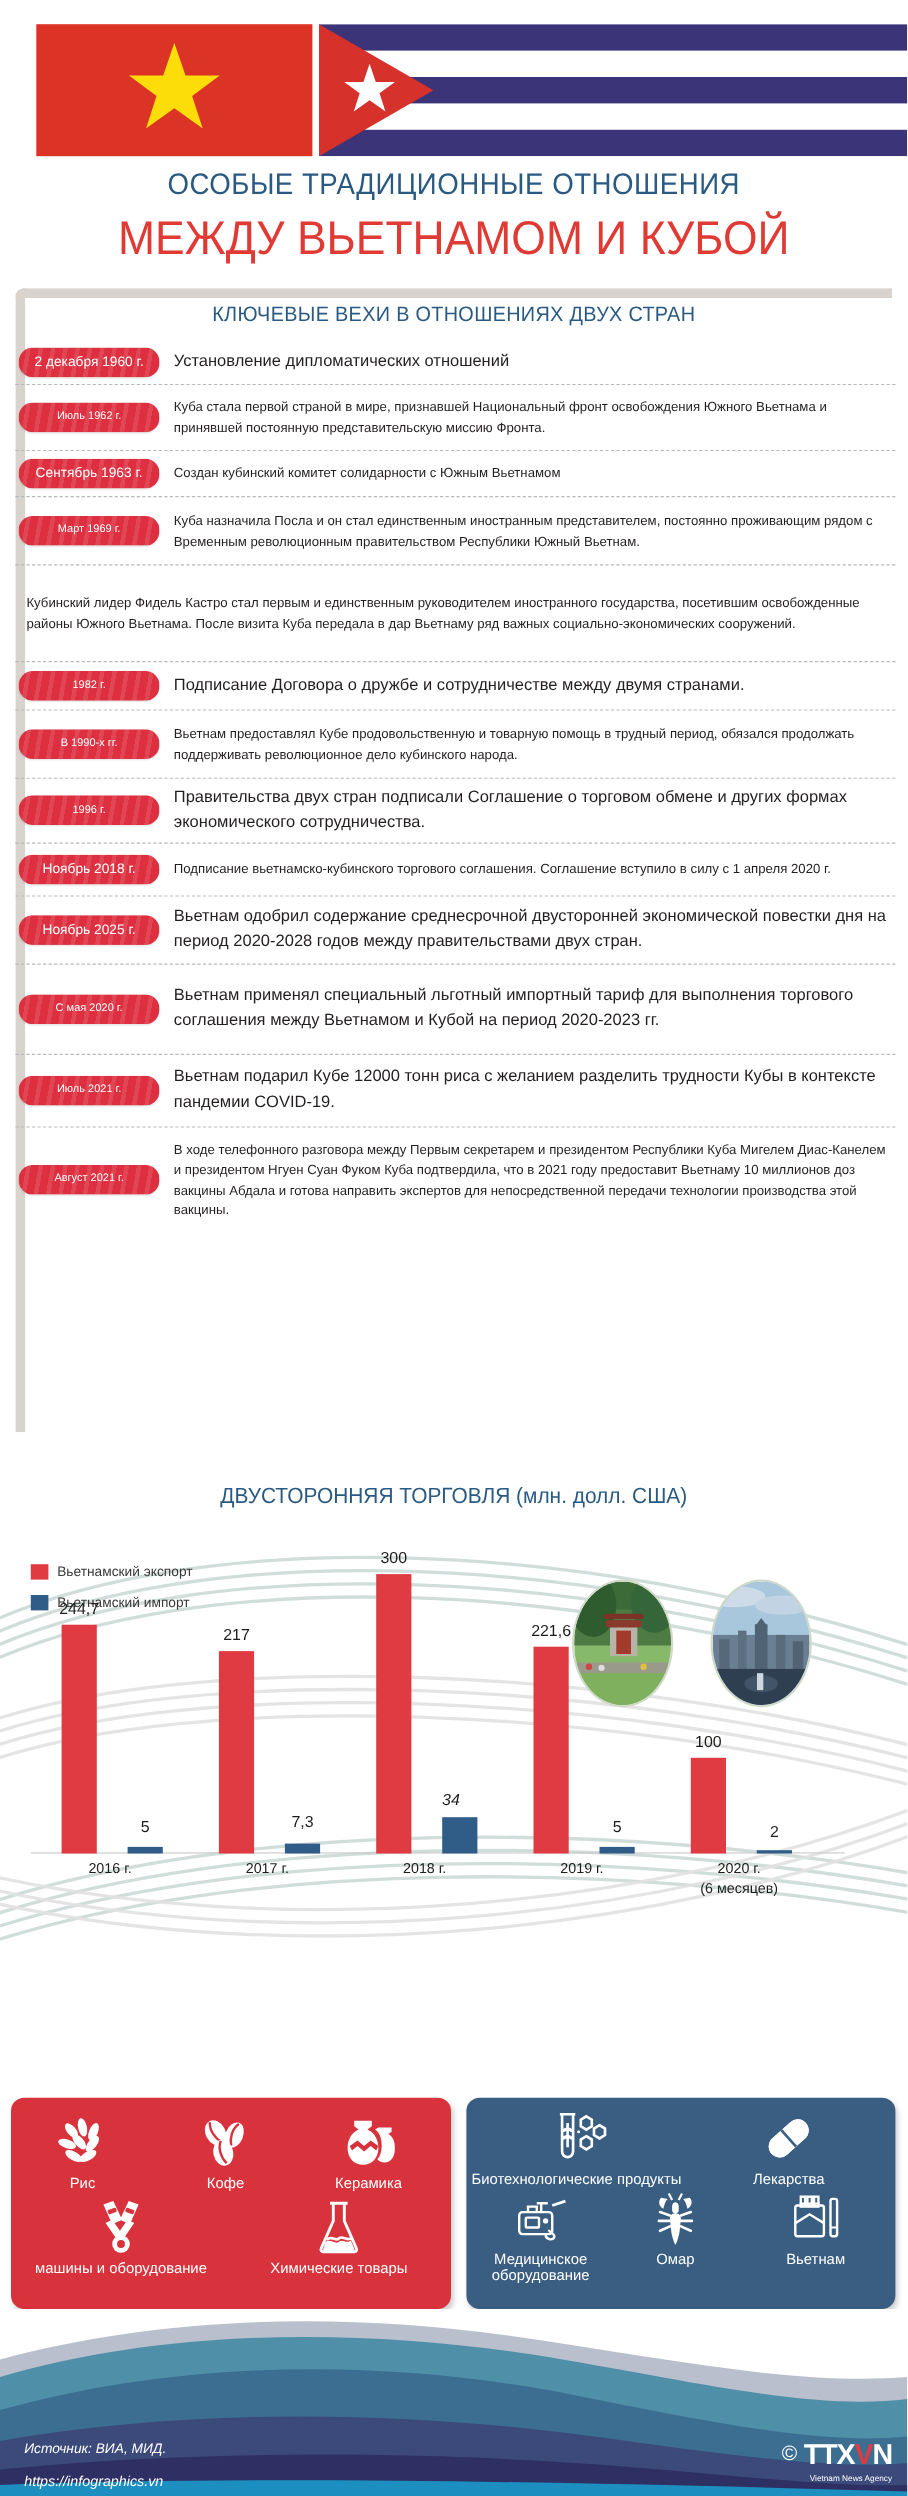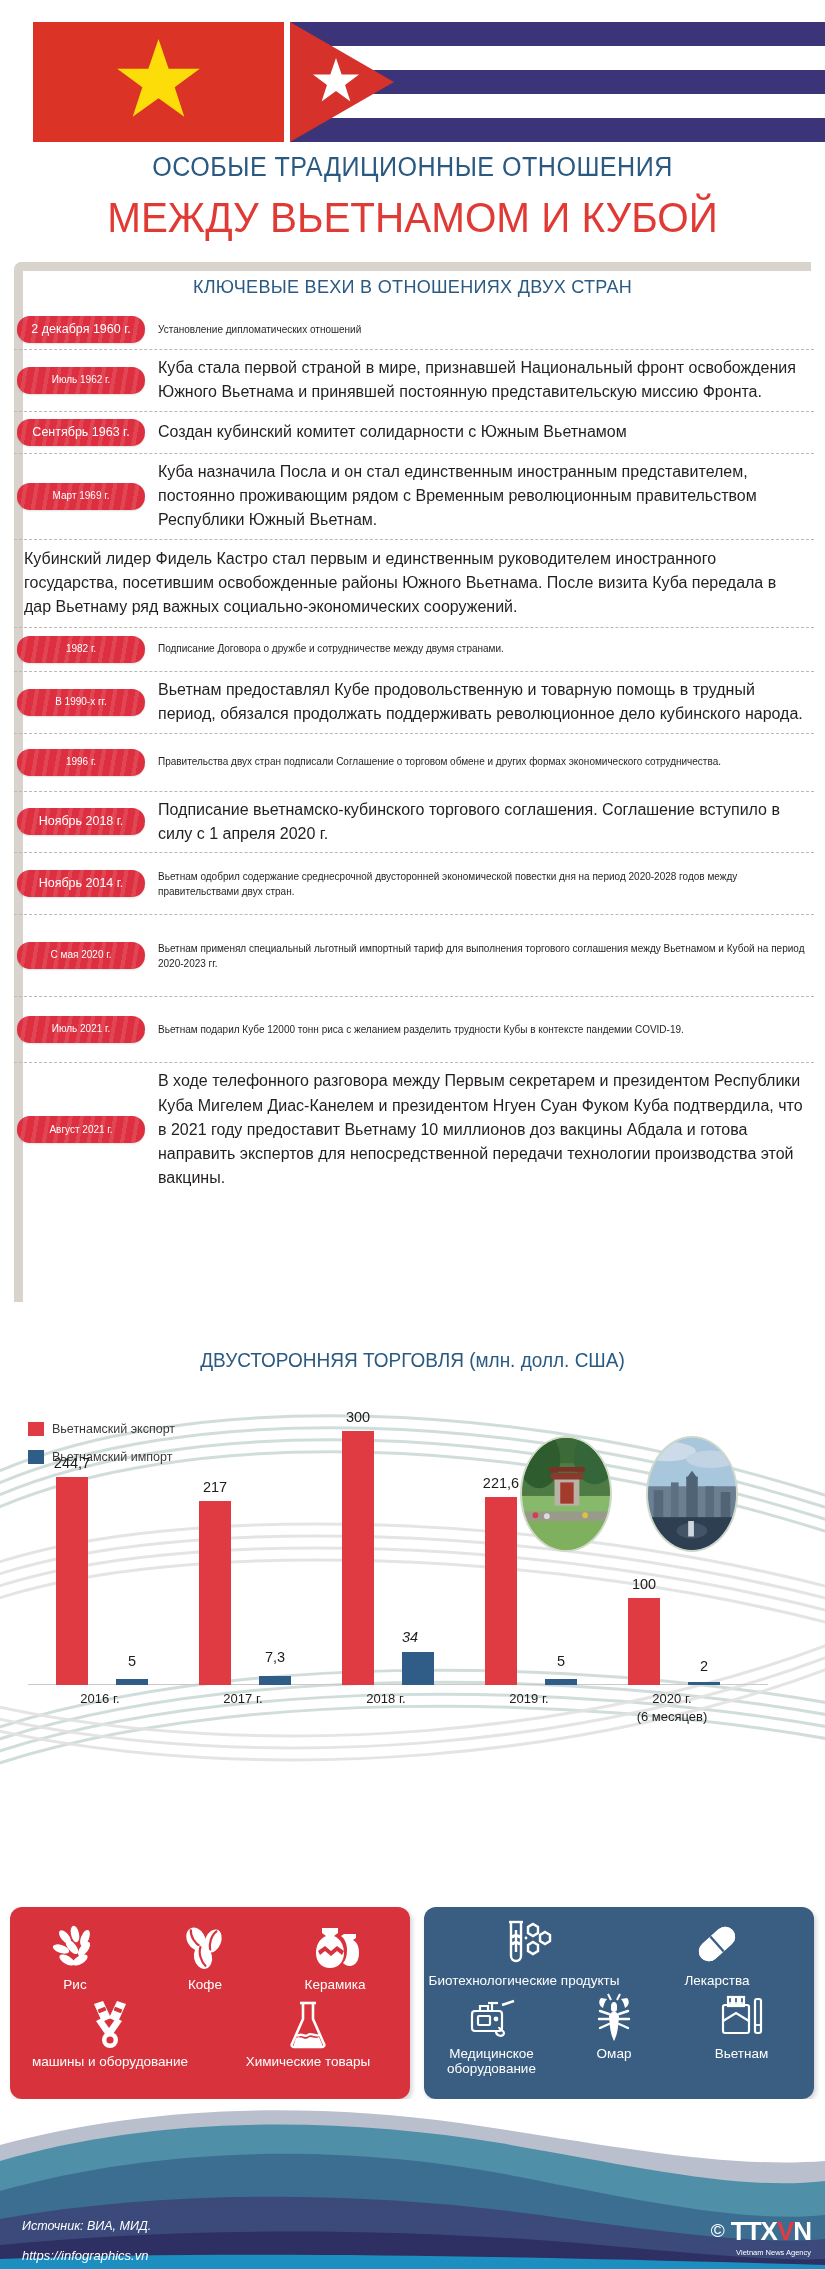--- a/index.html
+++ b/index.html
@@ -146,28 +146,28 @@
     text-align: center;
     line-height: 1.05;
     padding: 4px 4px;
     box-shadow: 0 1px 2px rgba(0,0,0,0.12);
     white-space: nowrap;
   }
   .tl-date.sm { font-size: 12.5px; }
   .tl-text {
     flex: 1 1 auto;
     padding: 6px 8px 6px 10px;
-    font-size: 16px;
+    font-size: 12px;
     line-height: 1.52;
     color: #231f20;
     font-family: "Liberation Sans Narrow", "Liberation Sans", sans-serif;
     display: flex;
     align-items: center;
   }
-  .tl-text.big { font-size: 10px; }
+  .tl-text.big { font-size: 15px; }
 
   
   .chart-title {
     position: absolute;
     top: 1349px; left: 0; width: 825px;
     text-align: center;
     font-size: 20px;
     color: #2a5a82;
     font-family: "Liberation Sans Narrow", "Liberation Sans", sans-serif;
     transform: scaleX(0.95);
@@ -395,21 +395,21 @@
 
     <div class="tl-row" style="min-height:48px">
       <div class="tl-date-wrap">
         <div class="tl-date sm">Ноябрь 2018 г.</div>
       </div>
       <div class="tl-text">Подписание вьетнамско-кубинского торгового соглашения. Соглашение вступило в силу с 1 апреля 2020 г.</div>
     </div>
 
     <div class="tl-row" style="min-height:62px">
       <div class="tl-date-wrap">
-        <div class="tl-date sm">Ноябрь 2014 г.</div>
+        <div class="tl-date sm">Ноябрь 2025 г.</div>
       </div>
       <div class="tl-text big">Вьетнам одобрил содержание среднесрочной двусторонней экономической повестки дня на период 2020-2028 годов между правительствами двух стран.</div>
     </div>
 
     <div class="tl-row" style="min-height:82px">
       <div class="tl-date-wrap">
         <div class="tl-date">С мая 2020 г.</div>
       </div>
       <div class="tl-text big">Вьетнам применял специальный льготный импортный тариф для выполнения торгового соглашения между Вьетнамом и Кубой на период 2020-2023 гг.</div>
     </div>

